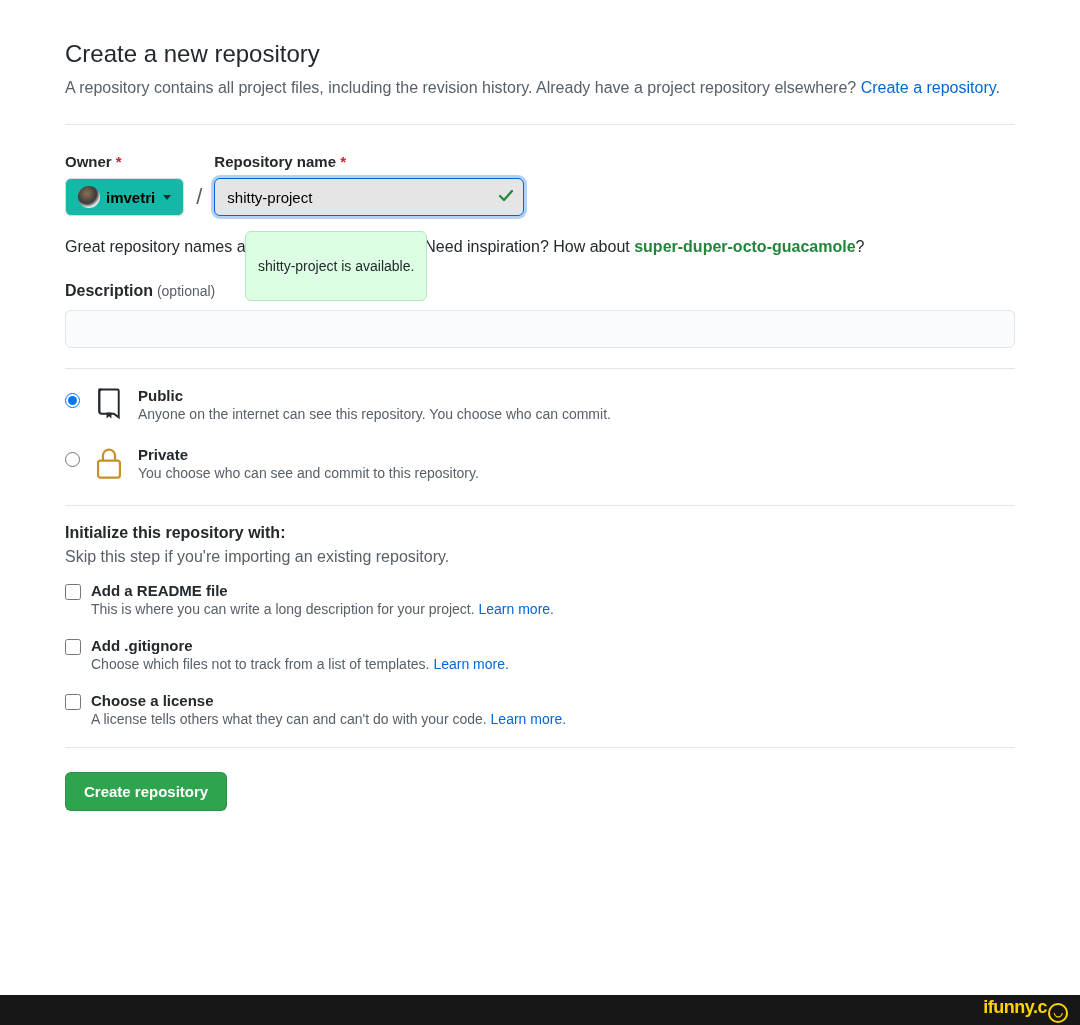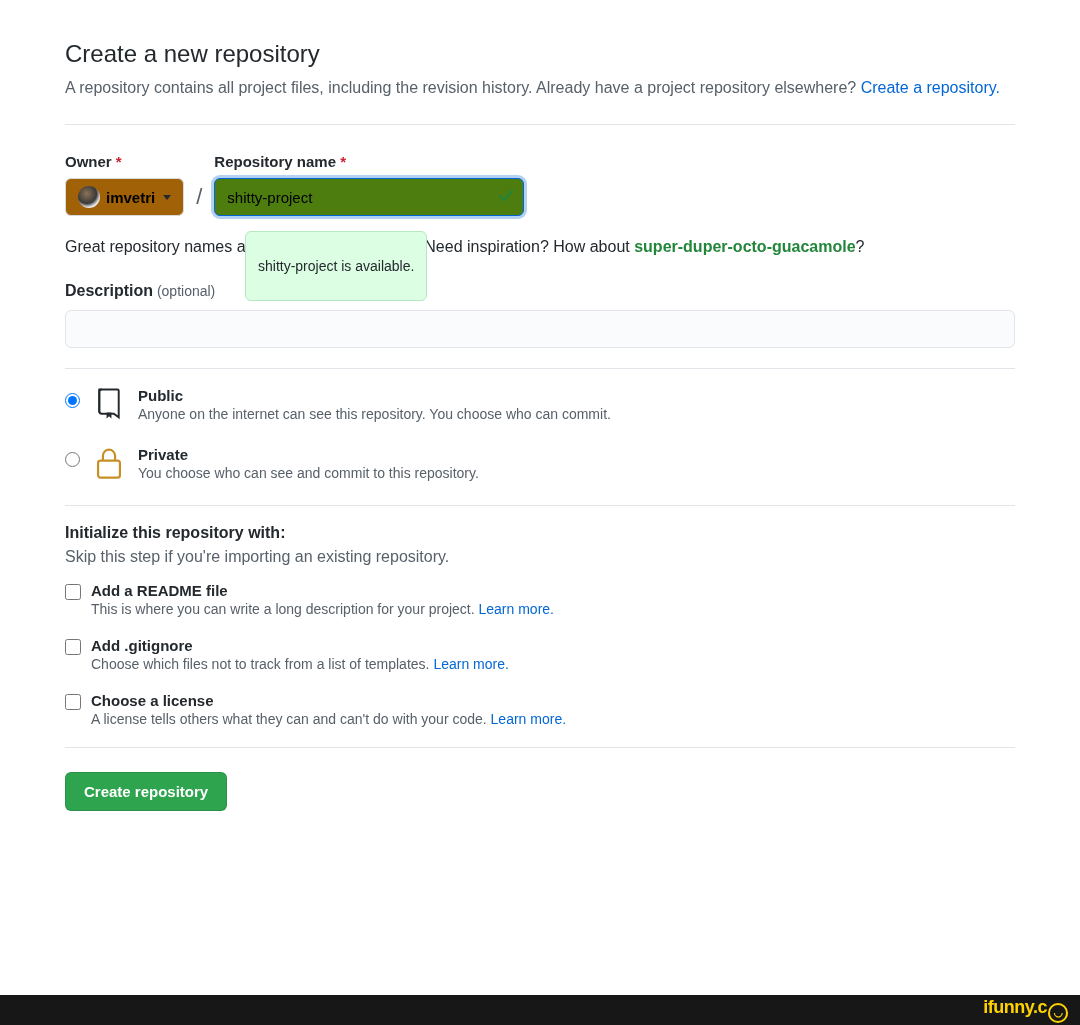--- a/index.html
+++ b/index.html
@@ -46,21 +46,21 @@
       font-weight: 600;
       font-size: 15px;
       margin-bottom: 8px;
     }
     .asterisk { color: #cb2431; }
     .owner-btn {
       display: inline-flex;
       align-items: center;
       gap: 6px;
       padding: 6px 12px;
-      background: #a16207;
+      background: #14b8a6;
       border: 1px solid #d9dadc;
       border-radius: 6px;
       font-size: 15px;
       font-weight: 600;
       cursor: pointer;
       height: 38px;
     }
     .avatar {
       width: 22px;
       height: 22px;
@@ -86,21 +86,21 @@
     }
     .repo-input {
       width: 100%;
       height: 38px;
       padding: 6px 36px 6px 12px;
       border: 1px solid #0366d6;
       border-radius: 6px;
       font-size: 15px;
       outline: none;
       box-shadow: 0 0 0 3px rgba(3,102,214,0.3);
-      background: #4d7c0f;
+      background: #e5e5e5;
     }
     .check-icon {
       position: absolute;
       right: 10px;
       top: 50%;
       transform: translateY(-50%);
       color: #22863a;
     }
     .name-hint {
       margin-top: 18px;

